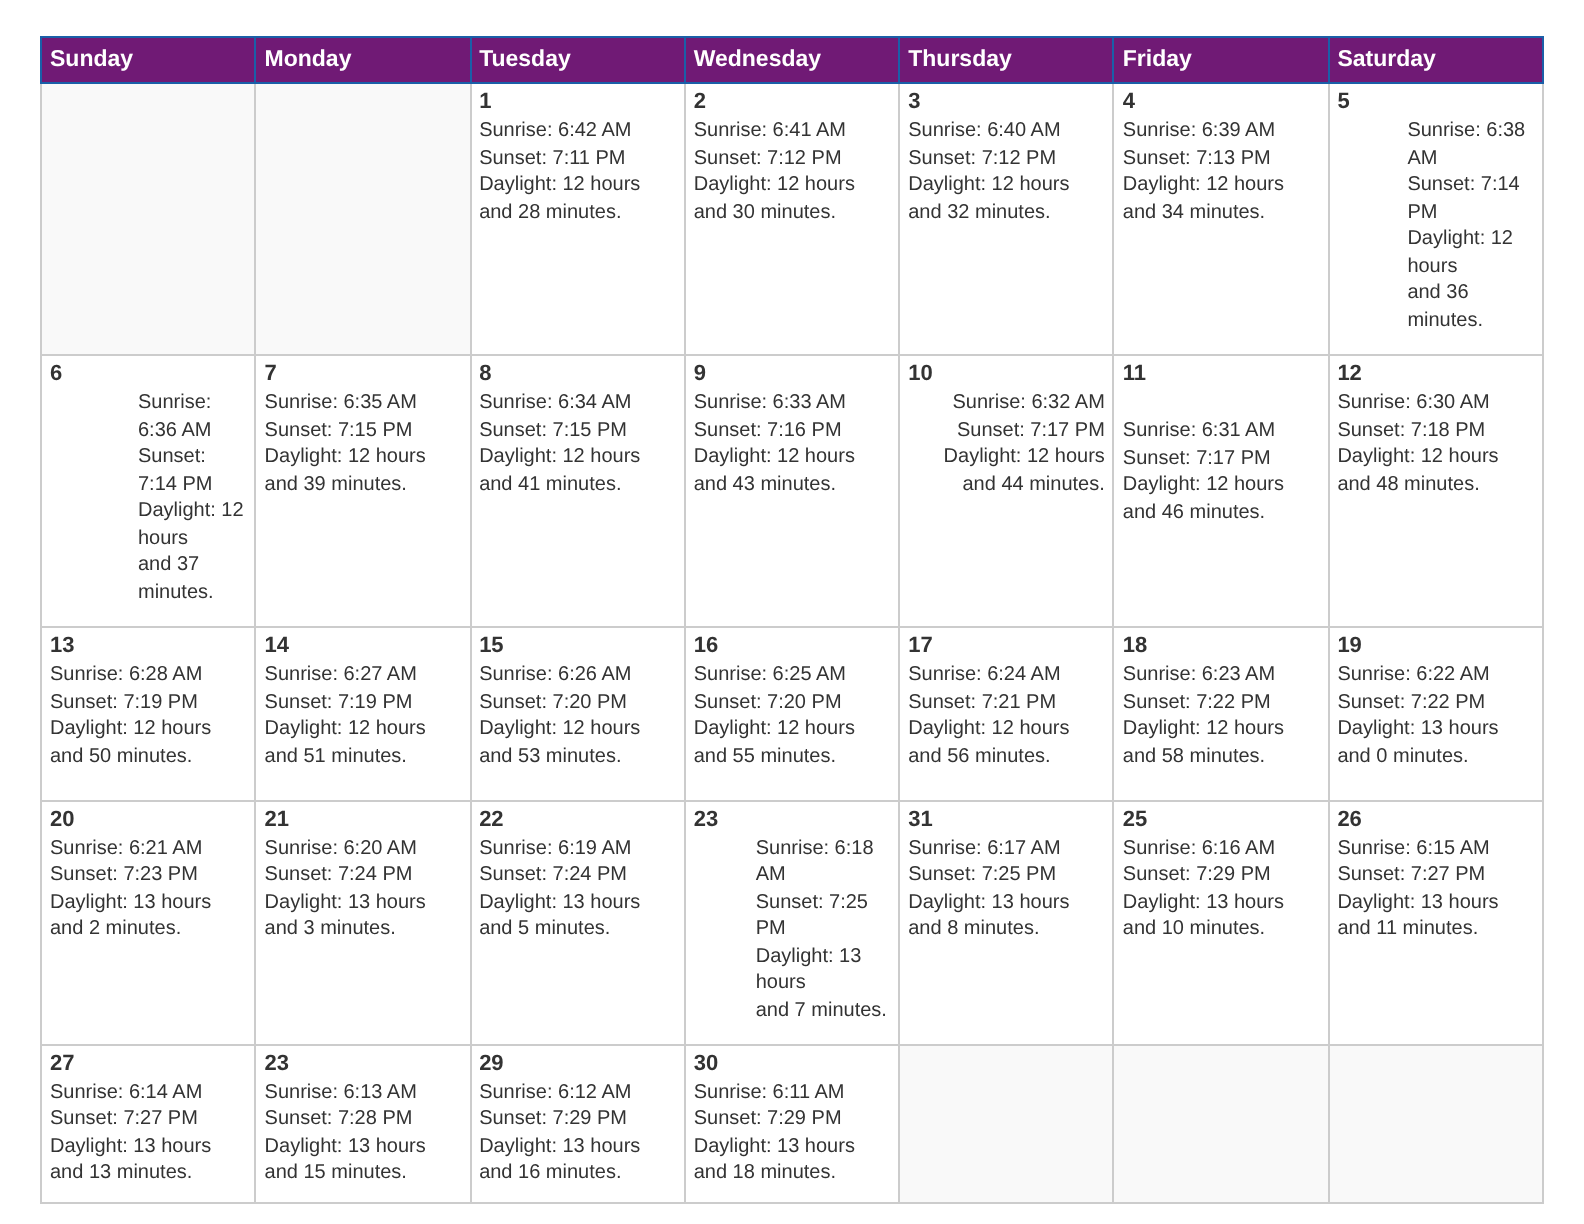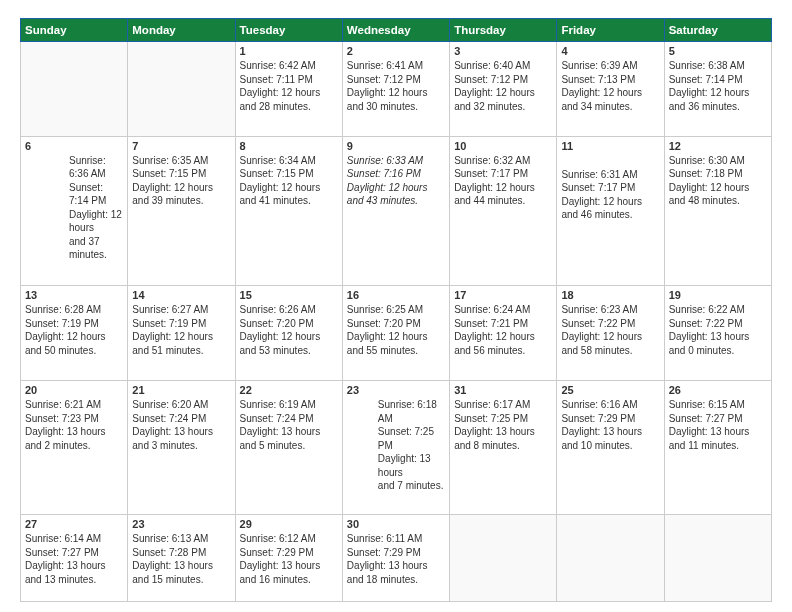--- a/index.html
+++ b/index.html
@@ -46,21 +46,21 @@
     .location {
       font-size: 15px;
       color: #444;
     }
     .calendar {
       width: 100%;
       border-collapse: collapse;
       flex: 1;
     }
     .calendar th {
-      background-color: #15803d;
+      background-color: #701a75;
       color: #fff;
       font-size: 11.5px;
       font-weight: bold;
       padding: 5px 4px;
       text-align: left;
       border: 1px solid #1a5fa8;
     }
     .calendar td {
       border: 1px solid #ccc;
       vertical-align: top;
@@ -132,21 +132,21 @@
           </td>
           <td>
             <span class="day-number">4</span>
             <div class="day-info" style="white-space: pre-line;">Sunrise: 6:39 AM
 Sunset: 7:13 PM
 Daylight: 12 hours
 and 34 minutes.</div>
           </td>
           <td>
             <span class="day-number">5</span>
-            <div class="day-info" style="white-space: pre-line;">Sunrise: 6:38 AM
+            <div class="day-info" style="white-space: pre-line; margin-left: 35px;">Sunrise: 6:38 AM
 Sunset: 7:14 PM
 Daylight: 12 hours
 and 36 minutes.</div>
           </td>
         </tr>
         <tr>
           <td>
             <span class="day-number">6</span>
             <div class="day-info" style="white-space: pre-line; margin-left: 44px;">Sunrise: 6:36 AM
 Sunset: 7:14 PM
@@ -162,28 +162,28 @@
           </td>
           <td>
             <span class="day-number">8</span>
             <div class="day-info" style="white-space: pre-line;">Sunrise: 6:34 AM
 Sunset: 7:15 PM
 Daylight: 12 hours
 and 41 minutes.</div>
           </td>
           <td>
             <span class="day-number">9</span>
-            <div class="day-info" style="white-space: pre-line; font-style: italic;">Sunrise: 6:33 AM
+            <div class="day-info" style="white-space: pre-line;">Sunrise: 6:33 AM
 Sunset: 7:16 PM
 Daylight: 12 hours
 and 43 minutes.</div>
           </td>
           <td>
             <span class="day-number">10</span>
-            <div class="day-info" style="white-space: pre-line;">Sunrise: 6:32 AM
+            <div class="day-info" style="white-space: pre-line; text-align: right;">Sunrise: 6:32 AM
 Sunset: 7:17 PM
 Daylight: 12 hours
 and 44 minutes.</div>
           </td>
           <td>
             <span class="day-number">11</span>
             <div class="day-info" style="white-space: pre-line; margin-top: 16px;">Sunrise: 6:31 AM
 Sunset: 7:17 PM
 Daylight: 12 hours
 and 46 minutes.</div>

